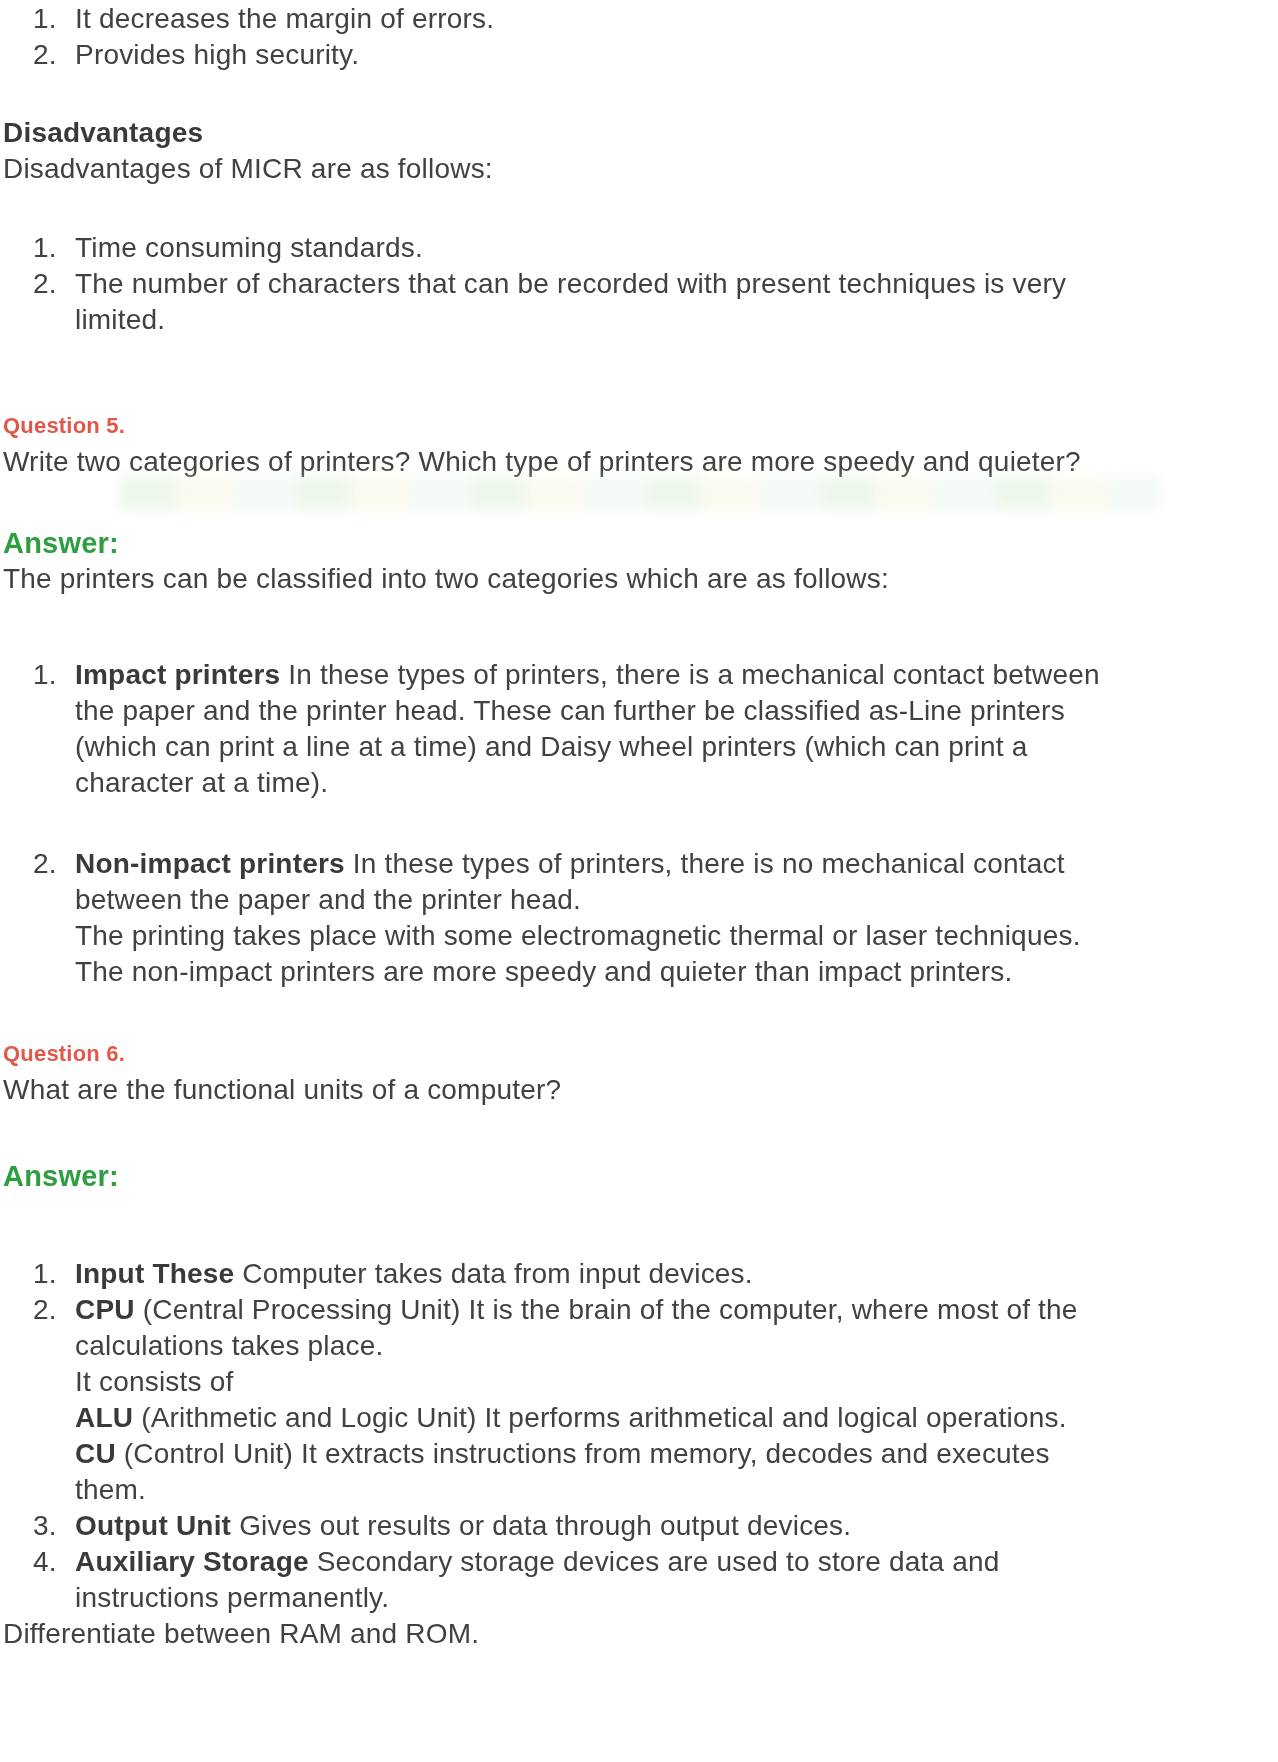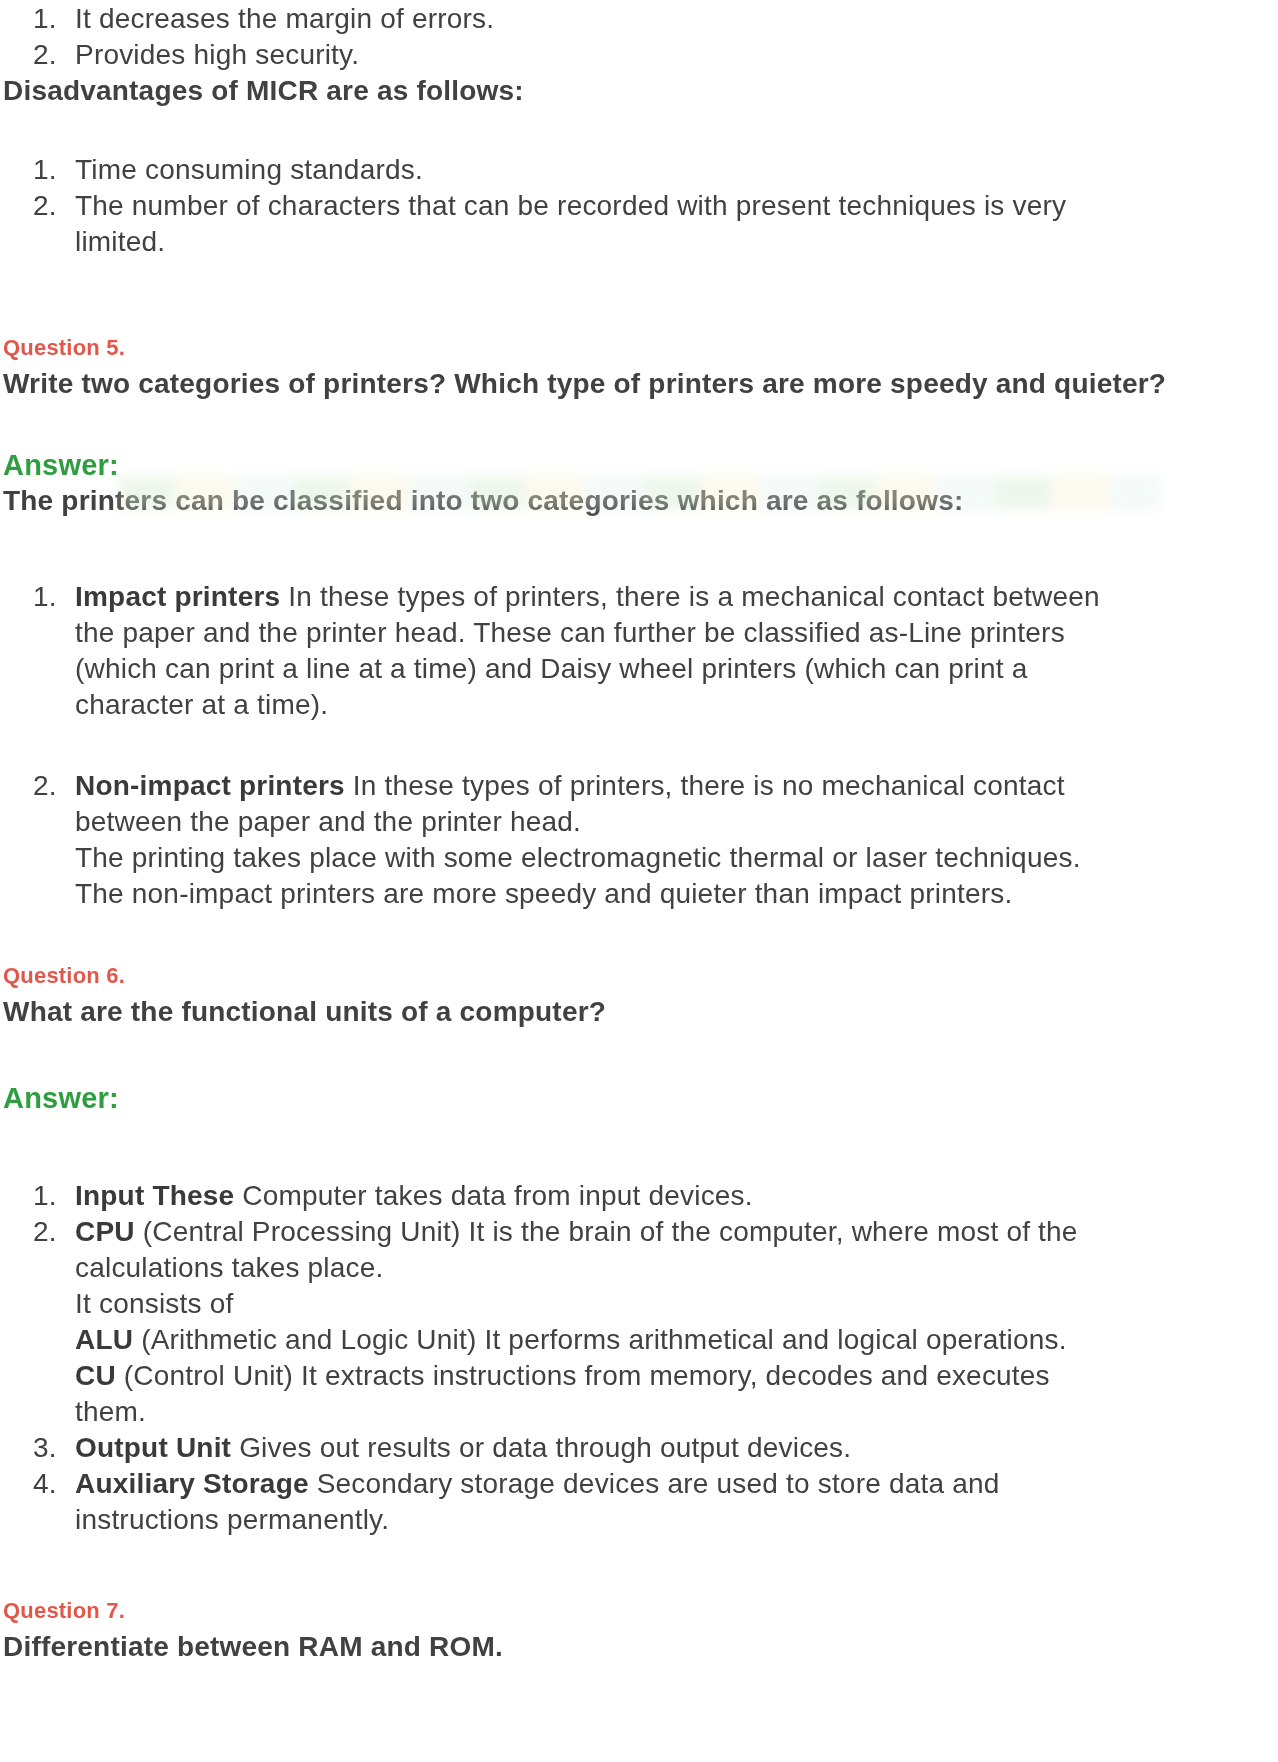--- a/index.html
+++ b/index.html
@@ -8,21 +8,21 @@
     overflow: hidden;
     background: #ffffff;
     font-family: "Liberation Sans", sans-serif;
     font-size: 28px;
     line-height: 36px;
     letter-spacing: 0.2px;
     color: #414141;
   }
   .page { position: relative; width: 1278px; height: 1762px; padding: 1px 8px 0 3px; }
 
-  p.body { white-space: pre-line; font-weight: bold; }
+  p.body { white-space: pre-line; }
 
   ol.num-list { list-style: none; }
   ol.num-list li { display: flex; align-items: flex-start; }
   .num { flex: 0 0 72px; padding-left: 30px; }
   .li-text { flex: 1; white-space: pre-line; }
 
   b.term { font-weight: bold; color: #3a3a3a; }
   .bold-head { font-size: 28px; font-weight: bold; color: #3a3a3a; }
   .q-label { font-size: 22px; font-weight: bold; color: #e2574a; }
   .a-label { font-size: 29px; font-weight: bold; color: #2f9e41; }
@@ -60,20 +60,21 @@
     <li>
       <span class="num">1.</span>
       <span class="li-text">It decreases the margin of errors.</span>
     </li>
     <li>
       <span class="num">2.</span>
       <span class="li-text">Provides high security.</span>
     </li>
   </ol>
 
+  <h3 class="bold-head mt42">Disadvantages</h3>
   <p class="body">Disadvantages of MICR are as follows:</p>
 
   <ol class="num-list mt43">
     <li>
       <span class="num">1.</span>
       <span class="li-text">Time consuming standards.</span>
     </li>
     <li>
       <span class="num">2.</span>
       <span class="li-text">The number of characters that can be recorded with present techniques is very
@@ -129,16 +130,15 @@
       <span class="num">3.</span>
       <span class="li-text"><b class="term">Output Unit</b><span> Gives out results or data through output devices.</span></span>
     </li>
     <li>
       <span class="num">4.</span>
       <span class="li-text"><b class="term">Auxiliary Storage</b><span> Secondary storage devices are used to store data and
 instructions permanently.</span></span>
     </li>
   </ol>
 
-  <h3 class="q-label mt55">Question 7.</h3>
   <p class="body">Differentiate between RAM and ROM.</p>
 
 </div>
 
 </body></html>

